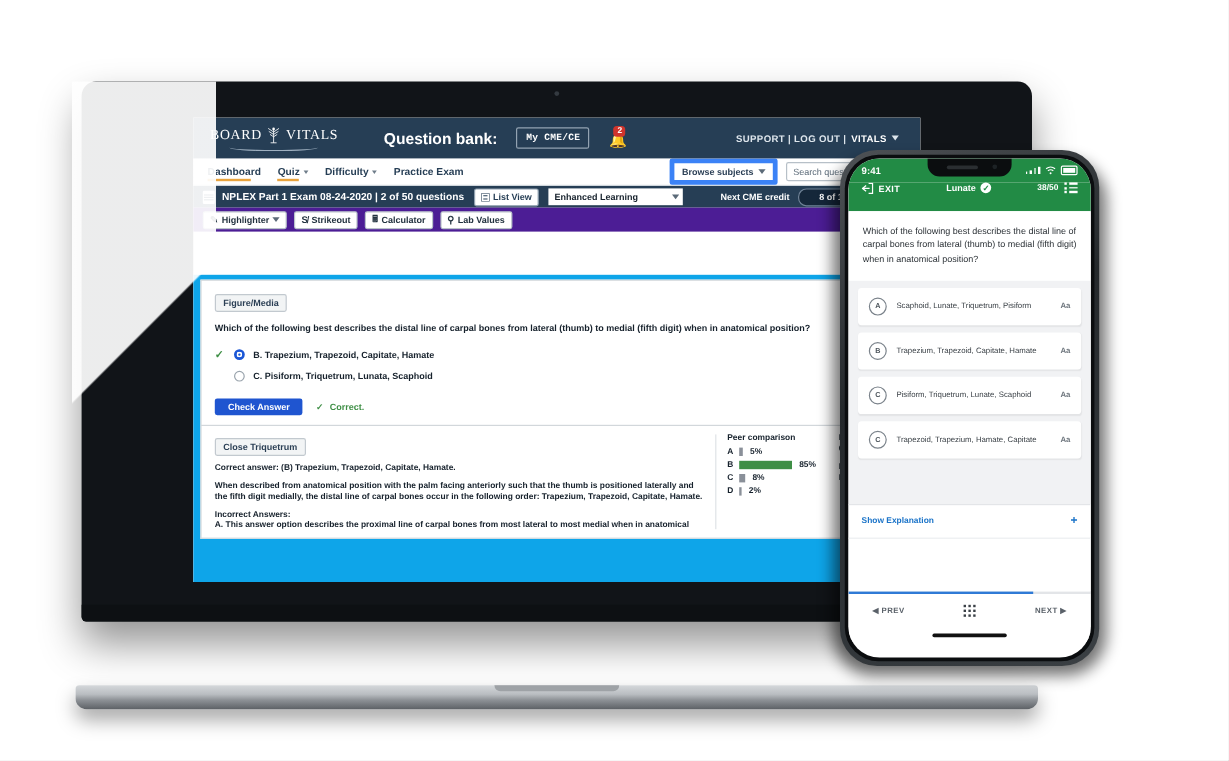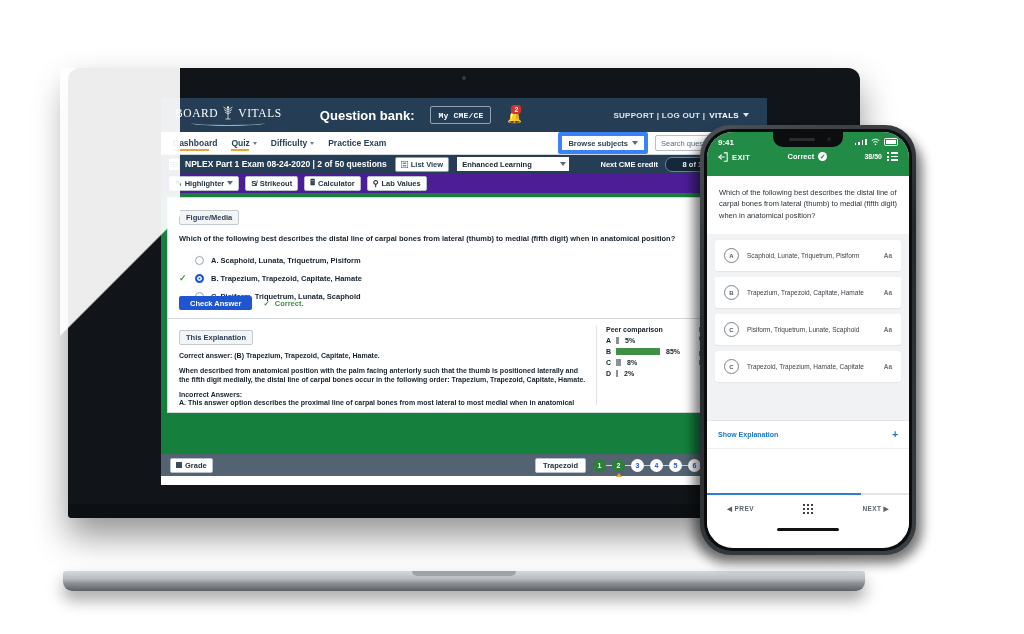--- a/index.html
+++ b/index.html
@@ -65,21 +65,21 @@
   .nextcme{font-size:7.5px;font-weight:bold;}
   .progpill{width:92px;height:13px;border:1px solid #6f8296;border-radius:7px;background:#15273a;color:#fff;
             font-size:7.5px;font-weight:bold;display:flex;align-items:center;justify-content:center;}
 
   .toolbar{height:20px;background:#4c1d95;display:flex;align-items:center;padding:0 8px;gap:6px;}
   .tool{height:13px;background:#fff;border:1px solid #b9c2ca;border-radius:2px;font-size:7.5px;font-weight:bold;
         color:#22323f;display:flex;align-items:center;gap:3px;padding:0 5px;}
   .tool .gl{font-size:8px;}
   .tbright{margin-left:auto;}
 
-  .canvas{background:#15803d;height:283px;position:relative;padding:4px 6px 0 6px;box-sizing:border-box;}
+  .canvas{background:#0ea5e9;height:283px;position:relative;padding:4px 6px 0 6px;box-sizing:border-box;margin-top:36px;}
   .qcard{background:#fff;border:1px solid #d2d7db;height:122px;padding:8px 11px;box-sizing:border-box;position:relative;}
   .figbtn{height:13px;border:1px solid #c2c9cf;background:#f2f4f5;border-radius:2px;font-size:7.5px;font-weight:bold;
           color:#2b3f55;display:inline-flex;align-items:center;padding:0 6px;}
   .qtext{margin-top:9px;font-size:7.5px;font-weight:bold;color:#16212c;line-height:1.25;}
   .opts{margin-top:8px;}
   .opt{display:flex;align-items:center;height:18px;position:relative;padding-left:16px;}
   .tick{position:absolute;left:0;top:4px;color:#3f8f46;font-size:9px;font-weight:bold;}
   .radio{width:9px;height:9px;border:1px solid #9aa4ad;border-radius:50%;background:#fff;box-sizing:border-box;flex:0 0 auto;}
   .radio.sel{border:2px solid #1a56d6;background:#1a56d6;box-shadow:inset 0 0 0 1.5px #fff;}
   .optlbl{margin-left:7px;font-size:7.5px;font-weight:bold;color:#16212c;}
@@ -307,24 +307,20 @@
         <div class="canvas">
 
           <div class="qcard">
             <div class="figbtn">
               <span>Figure/Media</span>
             </div>
             <div class="qtext">Which of the following best describes the distal line of carpal bones from lateral (thumb) to medial (fifth digit) when in anatomical position?</div>
 
             <div class="opts">
               <div class="opt">
-                <span class="radio"></span>
-                <span class="optlbl">A. Scaphoid, Lunata, Triquetrum, Pisiform</span>
-              </div>
-              <div class="opt">
                 <span class="tick">✓</span>
                 <span class="radio sel"></span>
                 <span class="optlbl">B. Trapezium, Trapezoid, Capitate, Hamate</span>
               </div>
               <div class="opt">
                 <span class="radio"></span>
                 <span class="optlbl">C. Pisiform, Triquetrum, Lunata, Scaphoid</span>
               </div>
             </div>
 
@@ -335,21 +331,21 @@
               <div class="correct">
                 <span>✓</span>
                 <span>Correct.</span>
               </div>
             </div>
           </div>
 
           <div class="ecard">
             <div class="ebody">
               <div class="closeexp">
-                <span>This Explanation</span>
+                <span>Close Triquetrum</span>
               </div>
               <div class="ca">Correct answer: (B) Trapezium, Trapezoid, Capitate, Hamate.</div>
               <div class="ep">When described from anatomical position with the palm facing anteriorly such that the thumb is positioned laterally and the fifth digit medially, the distal line of carpal bones occur in the following order: Trapezium, Trapezoid, Capitate, Hamate.</div>
               <div class="ih">Incorrect Answers:</div>
               <div class="ia">A. This answer option describes the proximal line of carpal bones from most lateral to most medial when in anatomical</div>
             </div>
 
             <div class="estats">
               <div class="stat-h">Peer comparison</div>
               <div class="prow">
@@ -454,21 +450,21 @@
           <div class="phdr">
             <span class="exitb">
               <svg width="10" height="10" viewBox="0 0 12 12">
                 <path d="M7 1 H11 V11 H7" fill="none" stroke="#fff" stroke-width="1.3"></path>
                 <line x1="1" y1="6" x2="8" y2="6" stroke="#fff" stroke-width="1.3"></line>
                 <polyline points="4.5,3.2 1,6 4.5,8.8" fill="none" stroke="#fff" stroke-width="1.3"></polyline>
               </svg>
               <span>EXIT</span>
             </span>
             <span class="pcorrect">
-              <span>Correct</span>
+              <span>Lunate</span>
               <span class="pchk">✓</span>
             </span>
             <span class="pcount">
               <span>38/50</span>
               <span class="plist">
                 <i>
                     <b></b>
                     <s></s>
                   </i>
                   <i>

